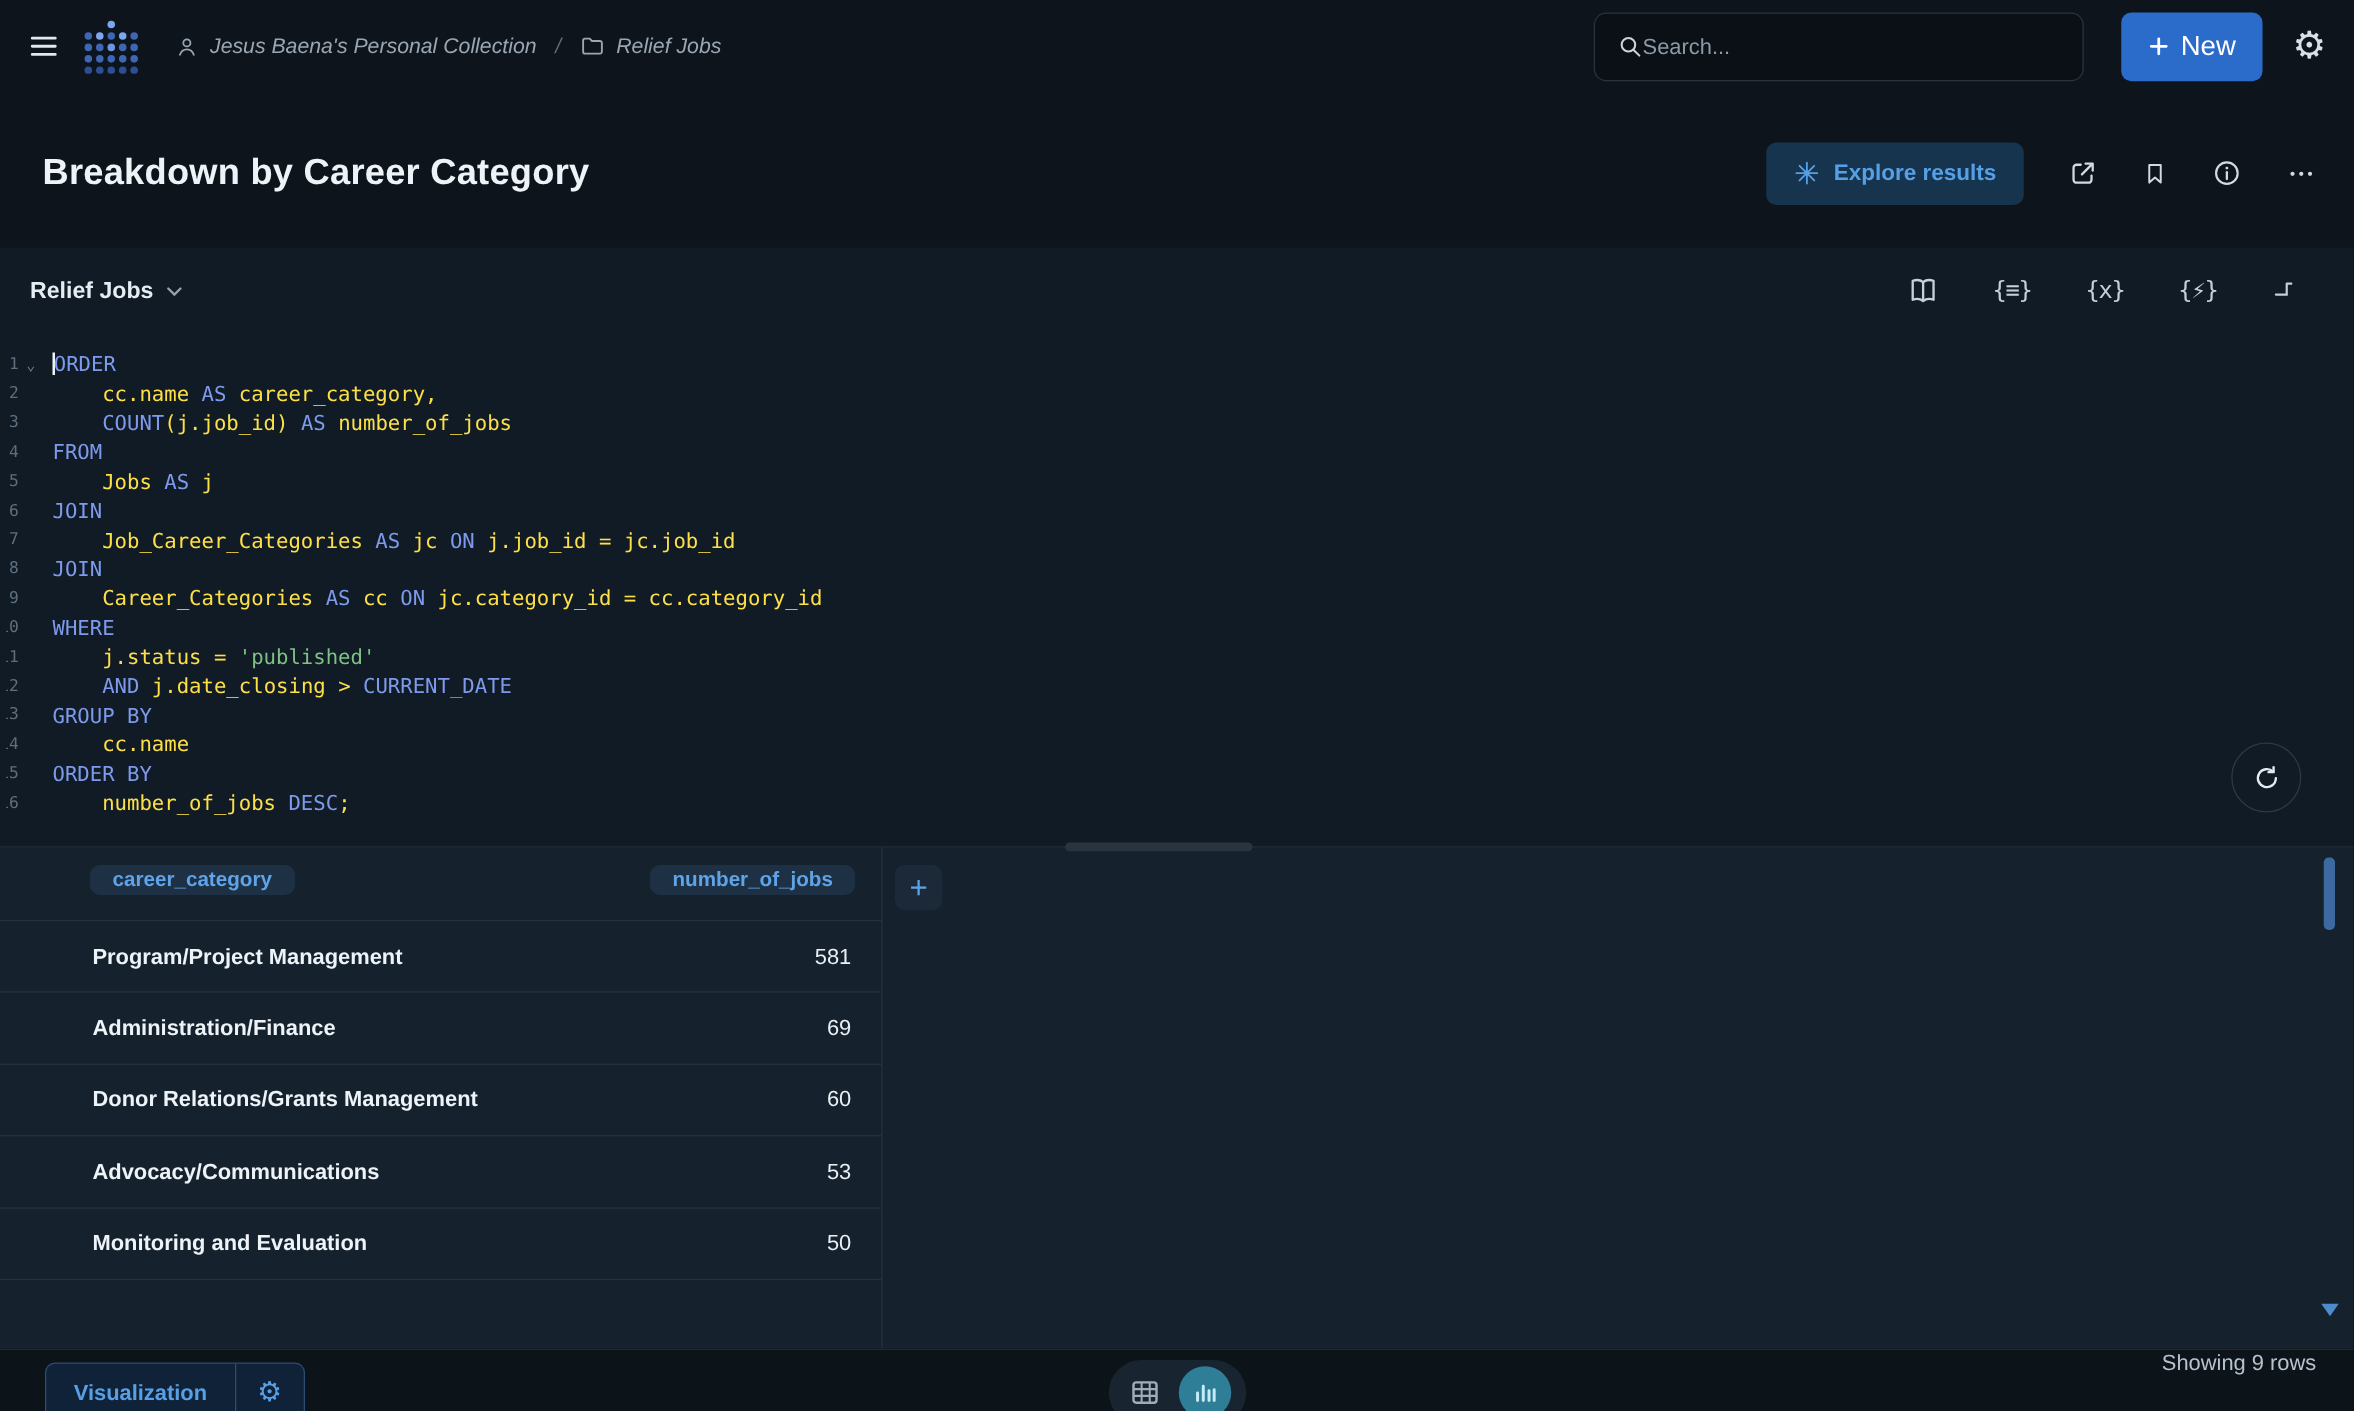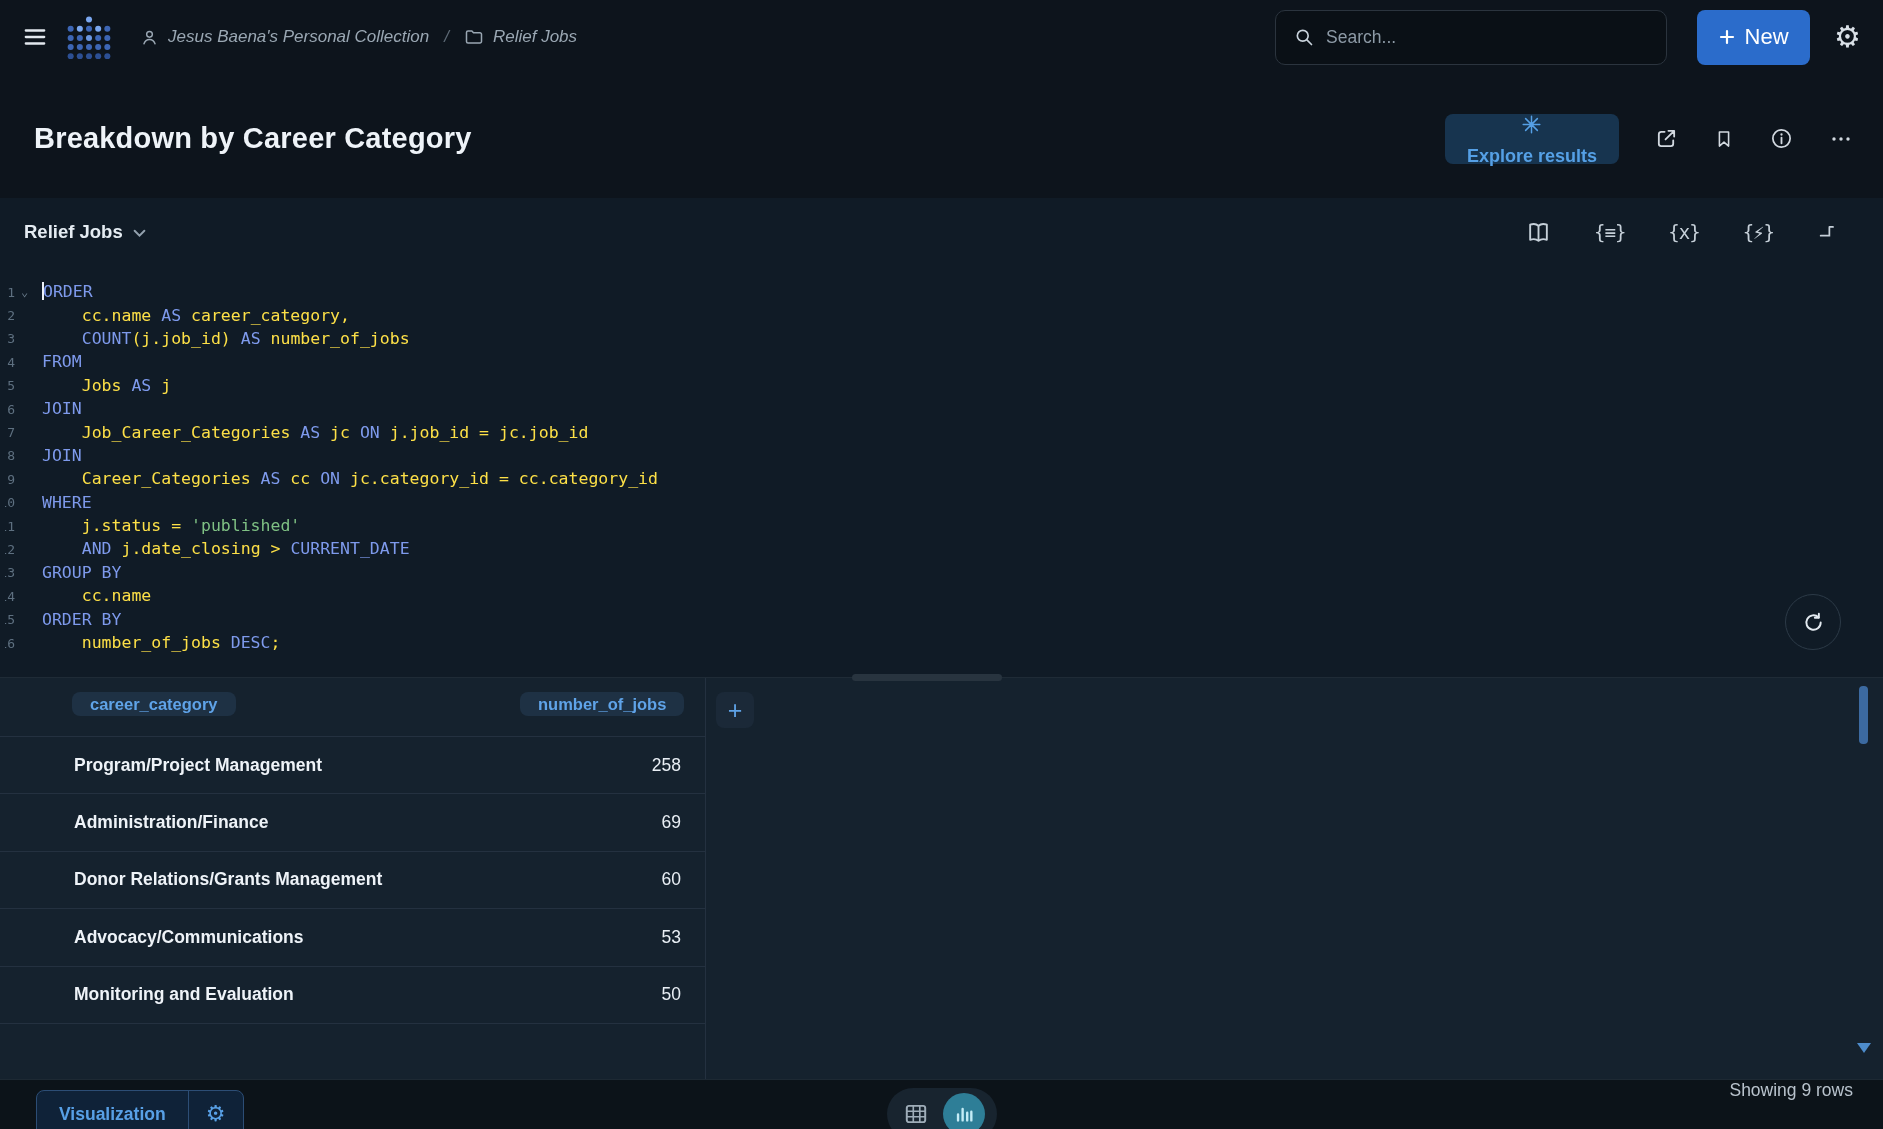--- a/index.html
+++ b/index.html
@@ -13,34 +13,34 @@
   svg { display:block; }
 
   
   .header { position:absolute; top:0; left:0; right:0; height:74px; display:flex; align-items:center; padding:0 22px; }
   .ham { color:#e2e8ee; margin-right:16px; }
   .logo { margin-right:26px; }
   .crumbs { display:flex; align-items:flex-end; gap:9px; color:#9aa7b3; font-size:17px;font-style:italic; }
   .crumb-sep { color:#5d6a76; margin:0 6px; font-size:17px; }
   .crumb { color:#9aa7b3; }
   .searchbox { margin-left:auto; width:392px; height:55px; border:1px solid #2b343e; border-radius:10px;
-    background:#0a1016; display:flex; align-items:center; padding:0 18px; gap:12px; color:#c9d3dc; }
+    background:#0a1016; display:flex; align-items:center; padding:0 18px; color:#c9d3dc; }
   .searchbox input { flex:1; background:transparent; border:none; outline:none; color:#cfd8e0; font-size:17.5px; font-family:inherit; }
   .searchbox input::placeholder { color:#8d9aa6; }
   .new-btn { margin-left:30px; width:113px; height:55px; border-radius:8px; background:#2b6ccb; color:#fff;
     font-size:22px; display:flex; align-items:center; justify-content:center; gap:10px; }
   .gear-top { margin-left:24px; font-size:30px; color:#d9e0e7; line-height:1; }
 
   
   .titlebar { position:absolute; top:77px; left:0; right:0; height:124px; display:flex; align-items:center;
     padding:0 30px 0 34px; border-bottom:1px solid #232e39; }
   .q-title { font-size:29px; font-weight:700; color:#eef3f8; letter-spacing:.2px; }
   .title-actions { margin-left:auto; display:flex; align-items:center; gap:36px; color:#d2d9e0; }
   .explore-btn { height:50px; padding:0 22px; border-radius:8px; background:#17344f; color:#55a0e6;
-    font-size:18px; font-weight:600; display:flex; align-items:center; gap:11px;flex-direction:column; }
+    font-size:18px; font-weight:600; display:flex; align-items:center; gap:11px; }
 
   
   .editor { position:absolute; top:198px; left:0; right:0; height:479px; background:#101b26; }
   .editor-toolbar { height:68px; display:flex; align-items:center; padding:0 44px 0 24px; }
   .source-btn { display:flex; align-items:center; gap:10px; font-size:18.5px; font-weight:600; color:#e5ecf2; }
   .source-btn .chev { color:#93a1ae; margin-top:3px; }
   .editor-icons { margin-left:auto; display:flex; align-items:center; gap:43px; color:#c6d0d9; }
   .brace-icon { font-family:"DejaVu Sans Mono",monospace; font-size:19px; letter-spacing:-1px; }
 
   .code { padding:14px 0 0 5px; font-family:"DejaVu Sans Mono",monospace; font-size:16.5px; }
@@ -361,21 +361,21 @@
     <span class="col-pill pill-1" data-interactable="true">career_category</span>
     <span class="col-pill pill-2" data-interactable="true">number_of_jobs</span>
     <button class="add-col" data-interactable="true">+</button>
 
     <div class="thead-line" data-interactable="false"></div>
     <div class="col-vline" data-interactable="false"></div>
 
     <div class="t-body" data-interactable="false">
         <div class="t-row" data-interactable="true">
           <span class="t-name" data-interactable="true">Program/Project Management</span>
-          <span class="t-val" data-interactable="true">258</span>
+          <span class="t-val" data-interactable="true">581</span>
         </div>
         <div class="t-row" data-interactable="true">
           <span class="t-name" data-interactable="true">Administration/Finance</span>
           <span class="t-val" data-interactable="true">69</span>
         </div>
         <div class="t-row" data-interactable="true">
           <span class="t-name" data-interactable="true">Donor Relations/Grants Management</span>
           <span class="t-val" data-interactable="true">60</span>
         </div>
         <div class="t-row" data-interactable="true">

